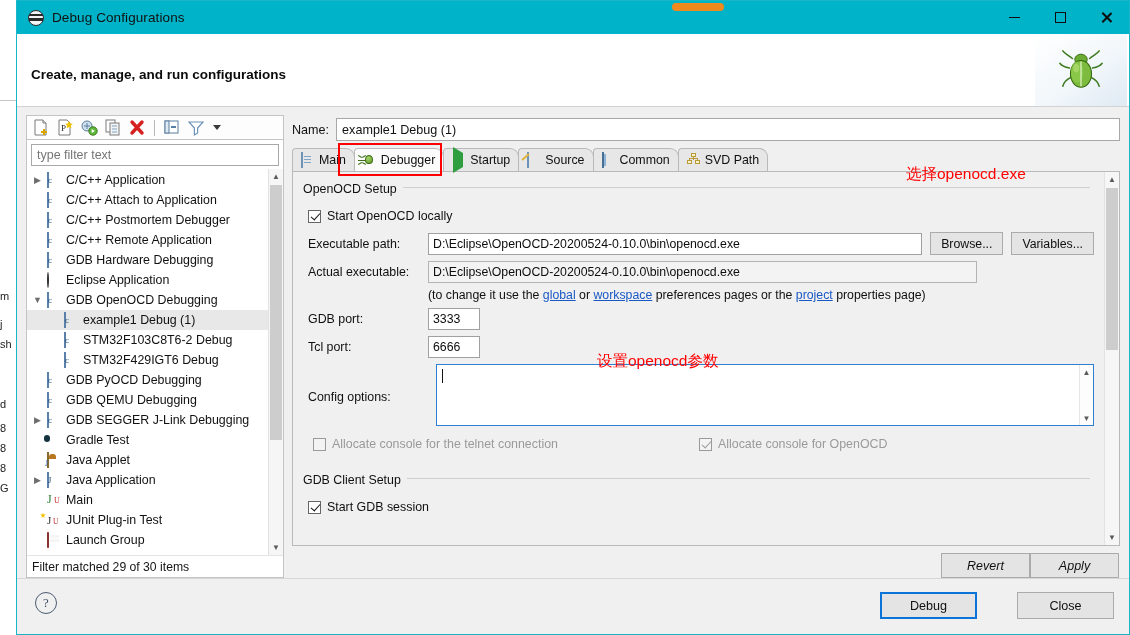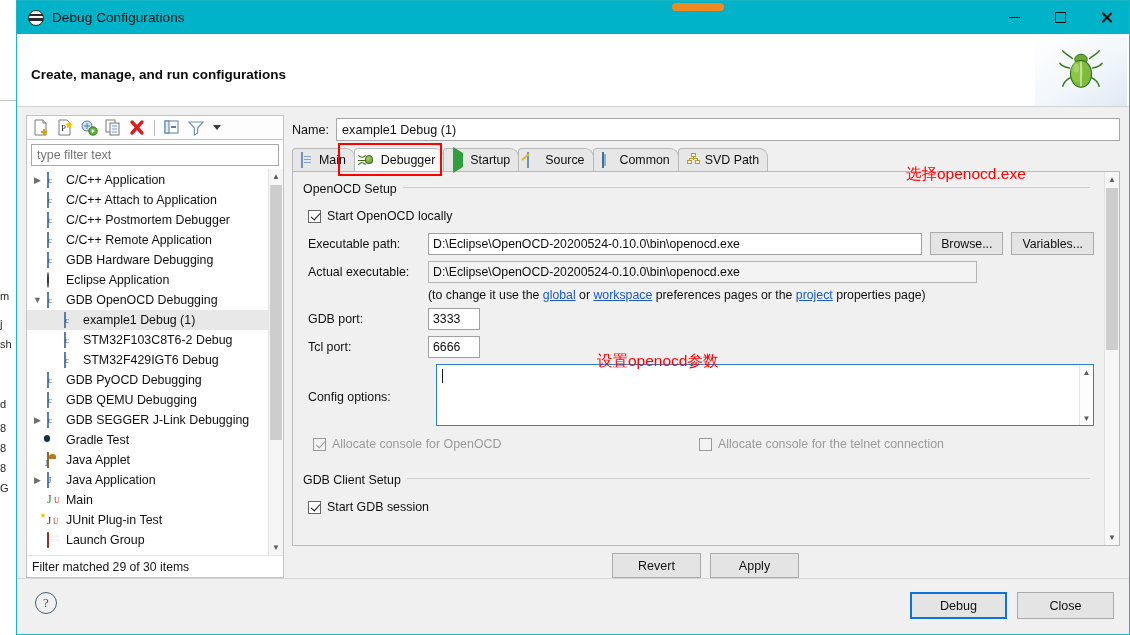--- a/index.html
+++ b/index.html
@@ -434,22 +434,23 @@
     border-left: 1px solid #e6e6e6;
   }
 
   .two-chk {
     display: flex; margin-top: 8px; padding-left: 5px;
   }
   .two-chk > div:first-child { width: 386px; flex: none; }
 
   
   #btnrow-mid {
-    display: flex; justify-content: center; gap: 9px; flex: none;
+    display: flex; justify-content: flex-end; flex: none;
     padding: 7px 1px 0 0;
+    font-style: italic;
   }
   .btn-wide {
     width: 89px; height: 25px; font-size: 12.5px; color: #101010;
     background: #e4e4e4; border: 1px solid #ababab;
     display: flex; align-items: center; justify-content: center;
   }
   #footer {
     height: 56px; flex: none; position: relative; background: #f0f0f0;
     border-top: 1px solid #d6d6d6;
   }
@@ -458,21 +459,21 @@
     border-radius: 50%; border: 1.4px solid #4a5b72; color: #3c4b60;
     font-size: 13px; display: flex; align-items: center; justify-content: center;
     font-family: "Liberation Serif", serif; background: #f0f0f0;
   }
   #footer-btns {
     position: absolute; right: 15px; top: 13px; display: flex; gap: 10px;
   }
   .btn-foot {
     width: 97px; height: 27px; font-size: 12.6px; color: #101010;
     background: #e4e4e4; border: 1px solid #ababab;
-    display: flex; align-items: center; justify-content: center;
+    display: flex; align-items: center; justify-content: center; margin-left: 30px;
   }
   .btn-foot.primary { border: 2px solid #0a74d8; background: #e4e4e4; }
 
   
   .anno {
     position: absolute; color: #ff0000; font-size: 15.5px;
     font-family: "Liberation Sans", sans-serif; white-space: nowrap;
     z-index: 40; pointer-events: none;
   }
   #anno-svg { position: absolute; inset: 0; z-index: 39; pointer-events: none; }
@@ -822,26 +823,26 @@
                 </span>
                 <span class="ta-sb">
                   <span class="sb-arrow up" style="height:14px;">▲</span>
                   <span class="sb-arrow dn" style="height:14px;">▼</span>
                 </span>
               </span>
             </div>
 
             <div class="two-chk">
               <div class="chk-row">
+                <span class="chk dis"></span>
+                <span class="chk-label dis">Allocate console for the telnet connection</span>
+              </div>
+              <div class="chk-row">
                 <span class="chk dis checked"></span>
                 <span class="chk-label dis">Allocate console for OpenOCD</span>
-              </div>
-              <div class="chk-row">
-                <span class="chk dis"></span>
-                <span class="chk-label dis">Allocate console for the telnet connection</span>
               </div>
             </div>
           </div>
 
           <div class="group" style="margin-top:16px;">
             <div class="group-line"></div>
             <span class="group-title">GDB Client Setup</span>
           </div>
           <div class="group-body">
             <div class="chk-row">

